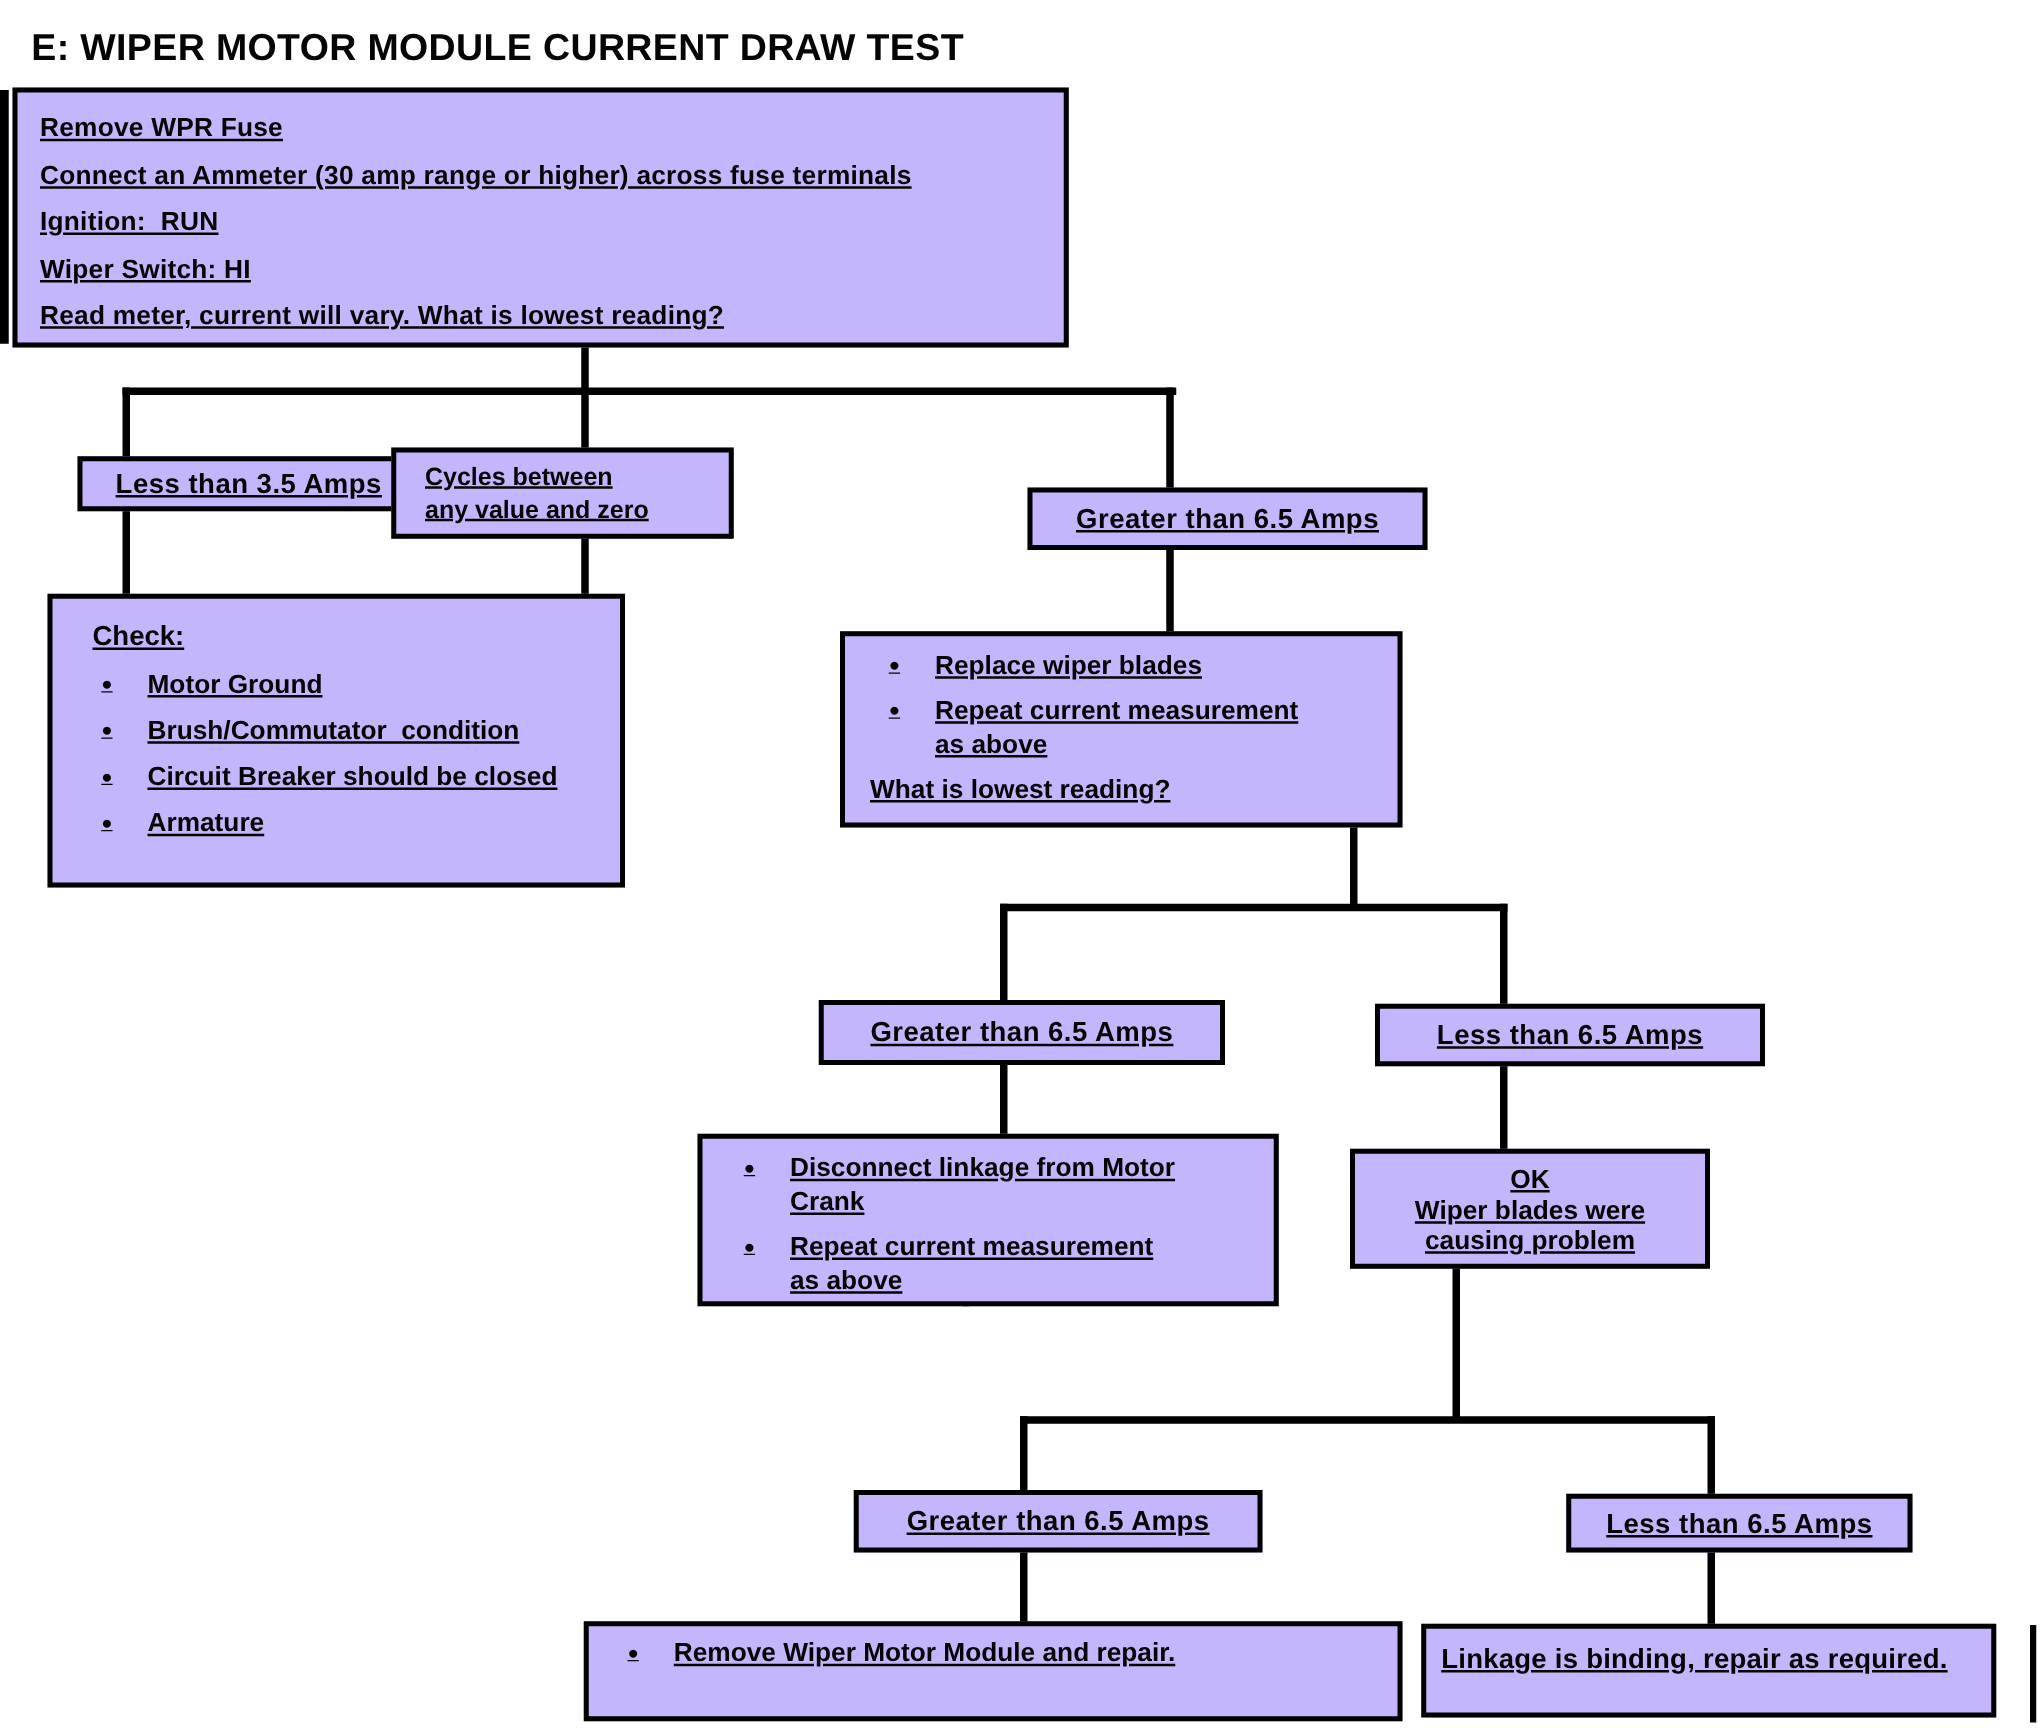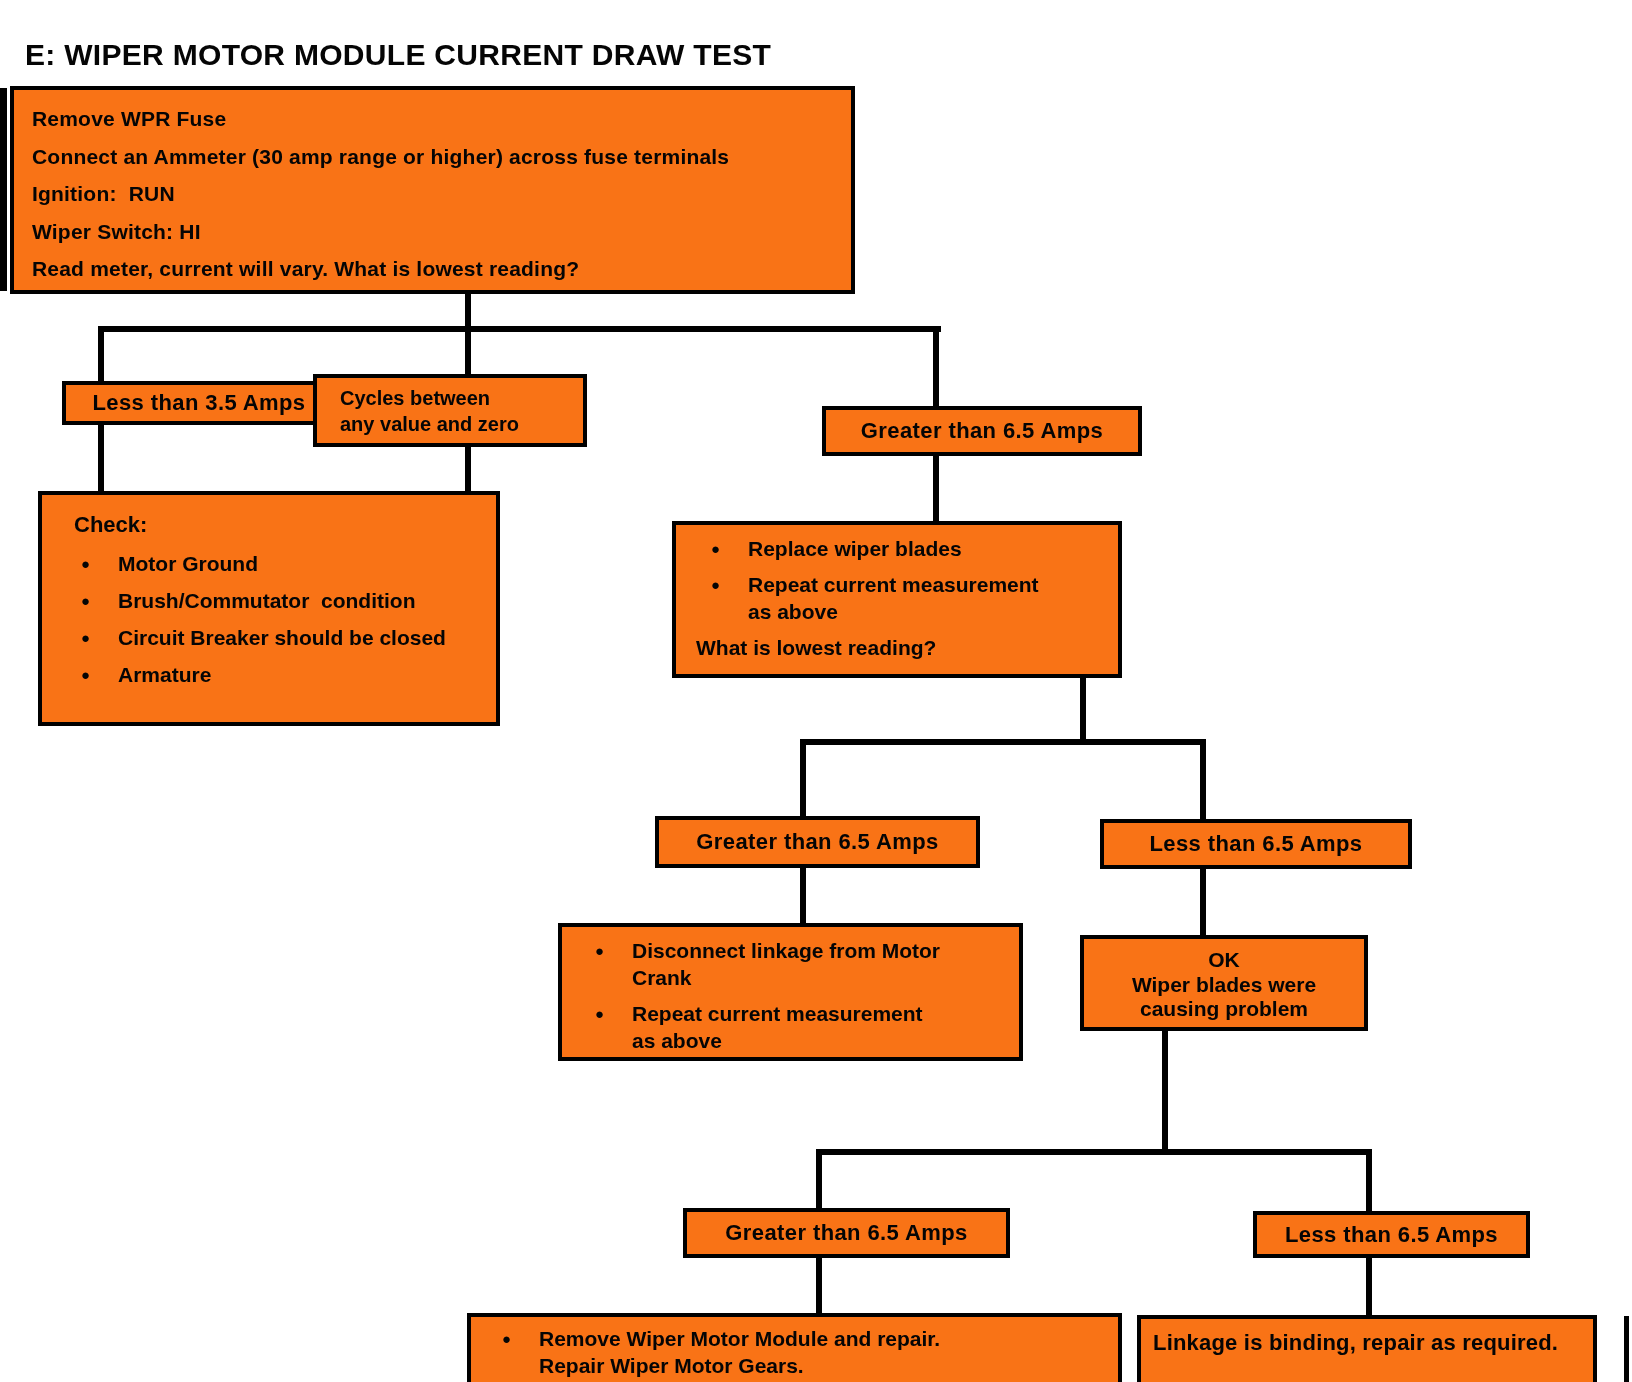--- a/index.html
+++ b/index.html
@@ -1,21 +1,21 @@
 <!DOCTYPE html>
 <html><head>
 <meta charset="utf-8">
 <style>
   html,body{margin:0;padding:0;background:#ffffff;}
   body{width:1632px;height:1382px;position:relative;overflow:hidden;
        font-family:"Liberation Sans",sans-serif;font-weight:700;color:#050505;
        -webkit-font-smoothing:antialiased;}
-  .stage{position:absolute;left:0;top:16px;width:1632px;height:1296px;}
+  .stage{position:absolute;left:0;top:0;width:1632px;height:1296px;}
   .title{position:absolute;left:25px;top:22px;font-size:30px;letter-spacing:.3px;white-space:pre;}
-  .box{position:absolute;box-sizing:border-box;border:4px solid #000;background:#f97316;}
+  .box{position:absolute;box-sizing:border-box;border:4px solid #000;background:#c4b5fd;text-decoration:underline;}
   .line{position:absolute;background:#000;}
   .center{display:flex;align-items:center;justify-content:center;text-align:center;}
   .amp{font-size:22px;letter-spacing:.4px;margin-left:40px;}
   .pre{white-space:pre-wrap;}
   
   .startbox{padding:10px 18px;}
   .startbox p{margin:0;font-size:21px;line-height:37.5px;letter-spacing:.2px;}
   
   .brow{display:flex;align-items:flex-start;margin-bottom:10px;}
   .blt{flex:0 0 62px;box-sizing:border-box;padding-left:25px;font-size:15px;line-height:27px;}
@@ -167,21 +167,20 @@
 
   <div class="box center amp" style="left:1213px;top:1195px;width:277px;height:47px;">
     <span>Less than 6.5 Amps</span>
   </div>
 
   <div class="box removebox" style="left:467px;top:1297px;width:655px;height:80px;">
     <div class="brow">
       <span class="blt">●</span>
       <span class="btx">
         <span class="ln pre">Remove Wiper Motor Module and repair.</span>
-        <span class="ln pre">Repair Wiper Motor Gears.</span>
       </span>
     </div>
   </div>
 
   <div class="box linkbox" style="left:1137px;top:1299px;width:460px;height:75px;">
     <span>Linkage is binding, repair as required.</span>
   </div>
 
 </div>
 

